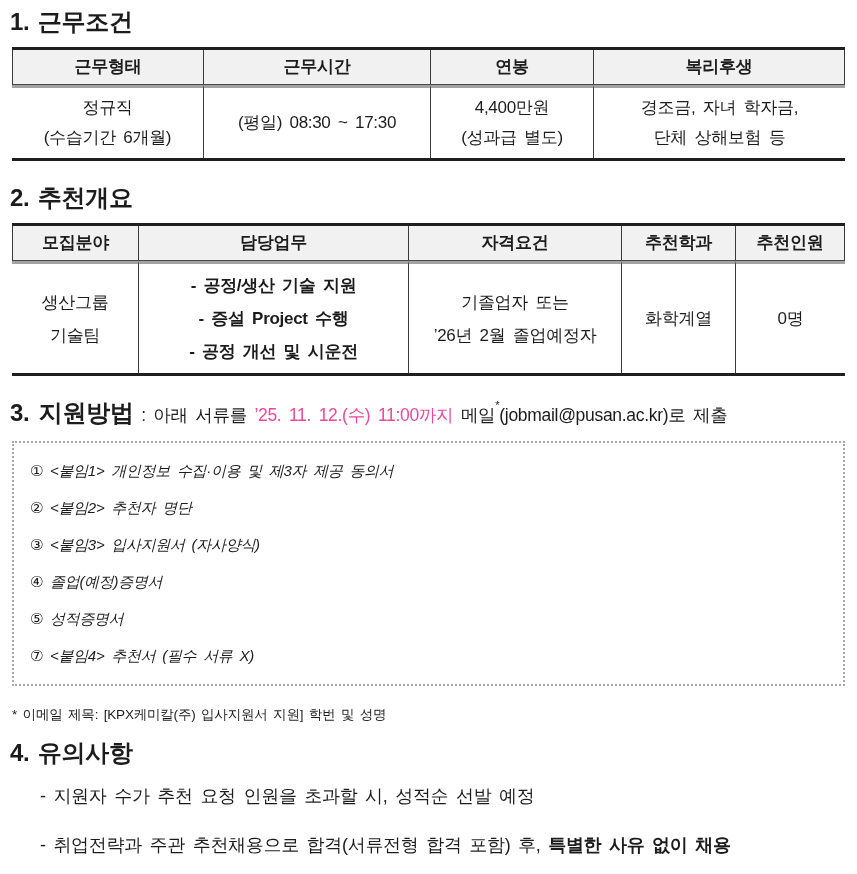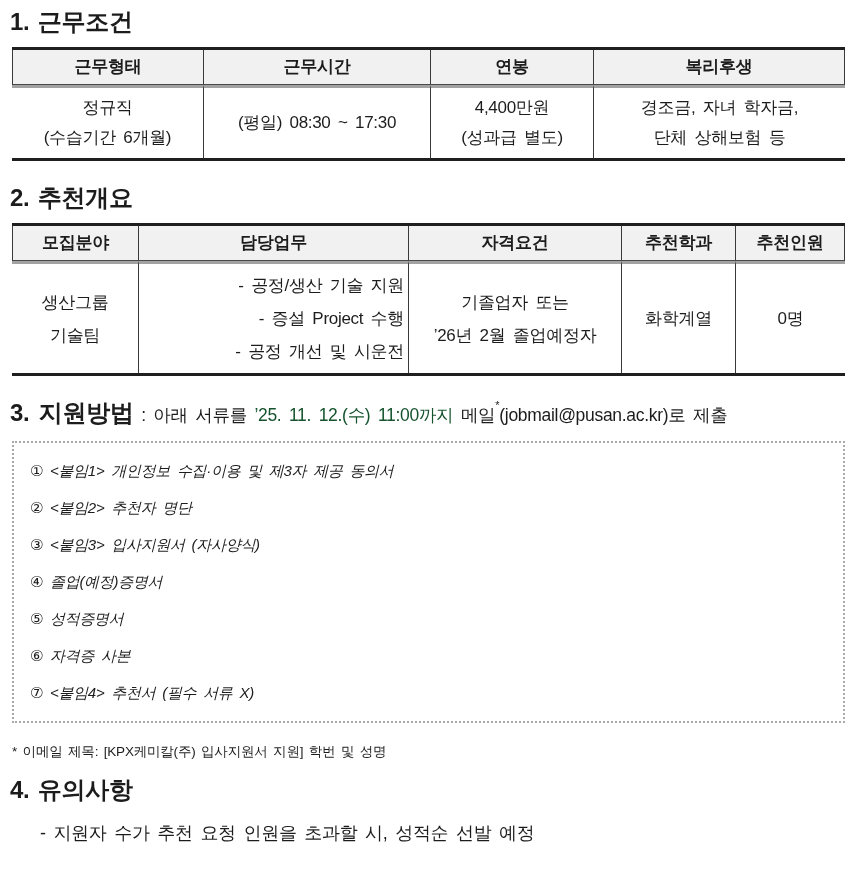--- a/index.html
+++ b/index.html
@@ -28,25 +28,25 @@
   }
   table.tbl th:first-child{border-left:1.5px solid #3a3a3a;text-align:center;}
   table.tbl th:last-child{border-right:1.5px solid #3a3a3a;}
   table.tbl td{
     border-top:3px solid #a2a2a2;border-left:1.5px solid #3a3a3a;
     padding:5px 4px;font-size:17px;letter-spacing:-0.3px;vertical-align:middle;
     line-height:30px;word-spacing:3px;
   }
   table.tbl td:first-child{border-left:none;}
   #tbl2 td{line-height:33px;}
-  td.duties{text-align:right;padding-left:14px;}
+  td.duties{text-align:center;padding-left:14px;font-weight:bold;}
   
   .apply-line{margin:24px 0 0 0;font-size:17.5px;line-height:26px;word-spacing:3px;letter-spacing:-0.3px;white-space:nowrap;}
   .apply-line .ttl{font-size:24px;font-weight:700;}
-  .blue{color:#14532d;}
+  .blue{color:#ec4899;}
   sup.ast{font-size:11px;vertical-align:top;line-height:1;}
   .attach-box{
     width:797px;margin:13px 0 0 2px;
     border:2px dotted #a9a9a9;
     padding:9px 16px 10px;
   }
   .attach-box .item{
     font-size:15px;line-height:37px;letter-spacing:-0.3px;word-spacing:3px;font-style:italic;
   }
   .footnote{
@@ -146,21 +146,20 @@
   <p class="apply-line">
     <span class="ttl">3. 지원방법</span><span> : </span><span>아래 서류를 </span><span class="blue">’25. 11. 12.(수) 11:00까지</span><span> 메일</span><sup class="ast">*</sup><span>(jobmail@pusan.ac.kr)로 제출</span>
   </p>
 
   <div class="attach-box">
     <div class="item">① &lt;붙임1&gt; 개인정보 수집·이용 및 제3자 제공 동의서</div>
     <div class="item">② &lt;붙임2&gt; 추천자 명단</div>
     <div class="item">③ &lt;붙임3&gt; 입사지원서 (자사양식)</div>
     <div class="item">④ 졸업(예정)증명서</div>
     <div class="item">⑤ 성적증명서</div>
-    <div class="item">⑥ 자격증 사본</div>
     <div class="item">⑦ &lt;붙임4&gt; 추천서 (필수 서류 X)</div>
   </div>
 
   <p class="footnote">* 이메일 제목: [KPX케미칼(주) 입사지원서 지원] 학번 및 성명</p>
 
   <h2 class="sec-title sec4-title">4. 유의사항</h2>
 
   <p class="bullet">- 지원자 수가 추천 요청 인원을 초과할 시, 성적순 선발 예정</p>
 
   <p class="bullet"><span>- </span><span>취업전략과 주관 추천채용으로 합격(서류전형 합격 포함) 후, </span><b>특별한 사유 없이 채용</b><br></p>

